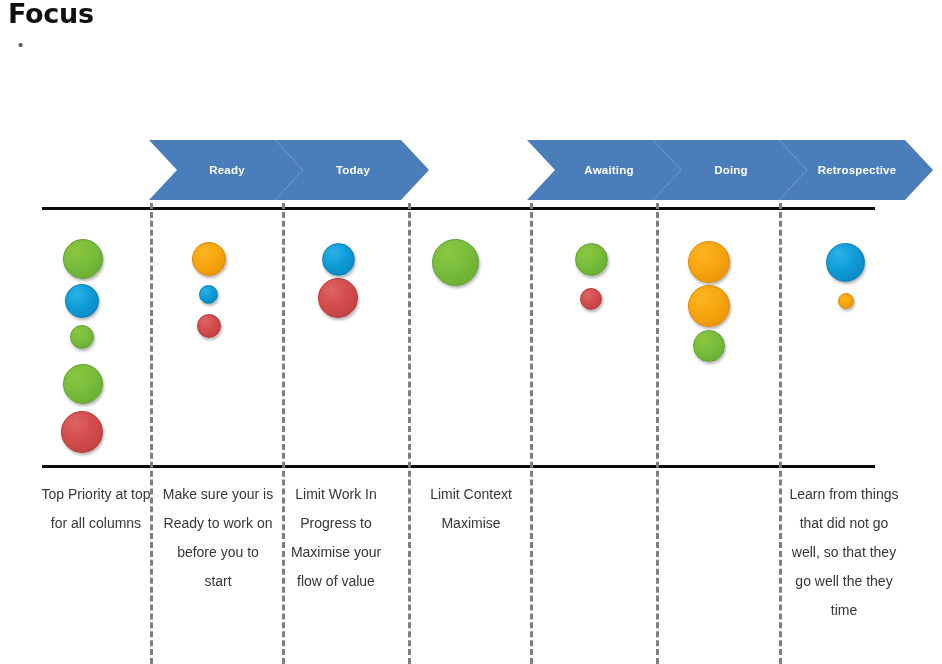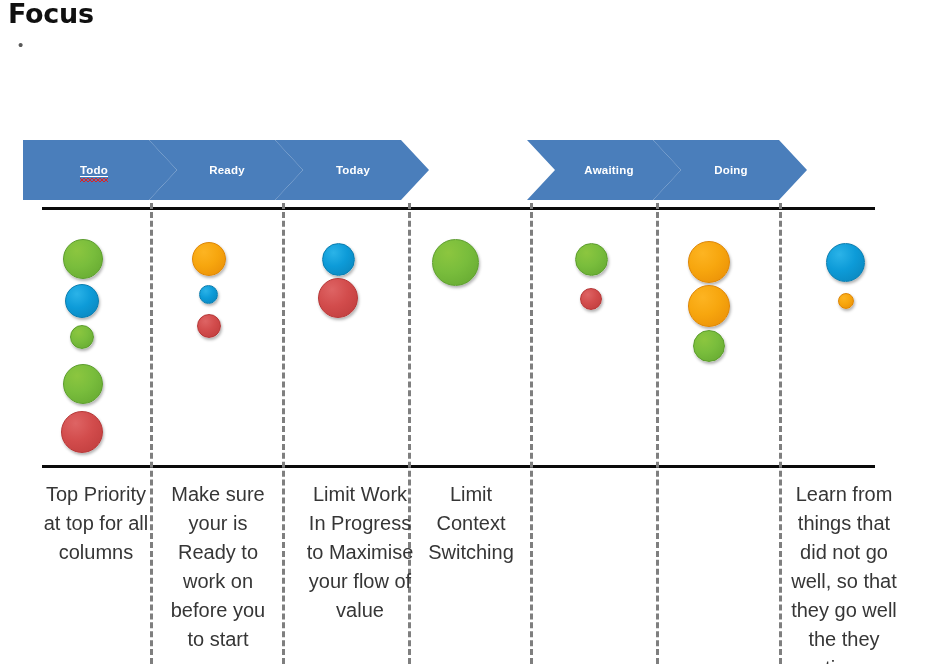--- a/index.html
+++ b/index.html
@@ -124,41 +124,35 @@
   .bubble.blue   { background: radial-gradient(circle at 34% 28%, #2bb3e8 0%, #0d9bd8 45%, #0a82b8 100%); border: 1px solid #0a7cae; }
   .bubble.red    { background: radial-gradient(circle at 34% 28%, #de6464 0%, #d24c4c 45%, #bd3b3b 100%); border: 1px solid #b53636; }
   .bubble.orange { background: radial-gradient(circle at 34% 28%, #fdb422 0%, #f7a60e 45%, #e88c06 100%); border: 1px solid #dd8504; }
 
   
   .caption {
     position: absolute;
     top: 480px;
     text-align: center;
     font-family: "Liberation Sans", sans-serif;
-    font-size: 20px;
+    font-size: 14px;
     line-height: 29px;
     color: #363636;
   }
 </style>
 </head>
 <body>
 
 <div id="slide-title">Focus</div>
 
 <div id="bullet-row">
   <span id="bullet-glyph">•</span>
 </div>
 
 <div id="chevron-band">
-    <div class="chevron" style="left: 0px; width: 154px;">
-      <svg width="154" height="60" viewBox="0 0 154 60" style="position: absolute; left: 0px; top: 0px;">
-        <polygon points="0,0 126,0 154,30 126,60 0,60" fill="#4a7ebb"></polygon>
-      </svg>
-      <span class="chevron-label misspelled" style="margin-left: -12px;">Todo<span class="squiggle"></span></span>
-    </div>
     <div class="chevron" style="left: 252px; width: 154px;">
       <svg width="154" height="60" viewBox="0 0 154 60" style="position: absolute; left: 0px; top: 0px;">
         <polygon points="0,0 126,0 154,30 126,60 0,60 28,30" fill="#4a7ebb"></polygon>
       </svg>
       <span class="chevron-label" style="margin-left: 2px;">Today</span>
     </div>
     <div class="chevron" style="left: 126px; width: 154px;">
       <svg width="154" height="60" viewBox="0 0 154 60" style="position: absolute; left: 0px; top: 0px;">
         <polygon points="0,0 126,0 154,30 126,60 0,60 28,30" fill="#4a7ebb"></polygon>
       </svg>
@@ -168,20 +162,26 @@
       <svg width="154" height="60" viewBox="0 0 154 60" style="position: absolute; left: 0px; top: 0px;">
         <polygon points="0,0 126,0 154,30 126,60 0,60 28,30" fill="#4a7ebb"></polygon>
       </svg>
       <span class="chevron-label" style="margin-left: 10px;">Awaiting</span>
     </div>
     <div class="chevron" style="left: 630px; width: 154px;">
       <svg width="154" height="60" viewBox="0 0 154 60" style="position: absolute; left: 0px; top: 0px;">
         <polygon points="0,0 126,0 154,30 126,60 0,60 28,30" fill="#4a7ebb"></polygon>
       </svg>
       <span class="chevron-label" style="margin-left: 2px;">Doing</span>
+    </div>
+    <div class="chevron" style="left: 756px; width: 154px;">
+      <svg width="154" height="60" viewBox="0 0 154 60" style="position: absolute; left: 0px; top: 0px;">
+        <polygon points="0,0 126,0 154,30 126,60 0,60 28,30" fill="#4a7ebb"></polygon>
+      </svg>
+      <span class="chevron-label" style="margin-left: 2px;">Retrospective</span>
     </div>
   </div>
 
 <div class="hrule" id="hrule-top"></div>
 <div class="hrule" id="hrule-bottom"></div>
 
 <div id="dividers-layer">
     <div class="vdivider" style="left: 150px;"></div>
     <div class="vdivider" style="left: 282px;"></div>
     <div class="vdivider" style="left: 408px;"></div>
@@ -205,16 +205,16 @@
     <div class="bubble red" style="width: 20px; height: 20px; left: 580px; top: 288px;"></div>
     <div class="bubble orange" style="width: 40px; height: 40px; left: 688px; top: 241px;"></div>
     <div class="bubble orange" style="width: 40px; height: 40px; left: 688px; top: 285px;"></div>
     <div class="bubble green" style="width: 30px; height: 30px; left: 693px; top: 330px;"></div>
     <div class="bubble blue" style="width: 37px; height: 37px; left: 825.5px; top: 242.5px;"></div>
     <div class="bubble orange" style="width: 14px; height: 14px; left: 838px; top: 293px;"></div>
   </div>
 <div id="captions-layer">
     <div class="caption" style="left: 40px; width: 112px;">Top Priority at top for all columns</div>
     <div class="caption" style="left: 162px; width: 112px;">Make sure your is Ready to work on before you to start</div>
-    <div class="caption" style="left: 304px; width: 112px; text-align: center;">Limit Work In Progress to Maximise your flow of value</div>
-    <div class="caption" style="left: 416px; width: 110px;">Limit Context Switching</div>
+    <div class="caption" style="left: 280px; width: 112px; text-align: center;">Limit Work In Progress to Maximise your flow of value</div>
+    <div class="caption" style="left: 416px; width: 110px;">Limit Context Maximise</div>
     <div class="caption" style="left: 788px; width: 112px;">Learn from things that did not go well, so that they go well the they time</div>
   </div>
 
 </body></html>

